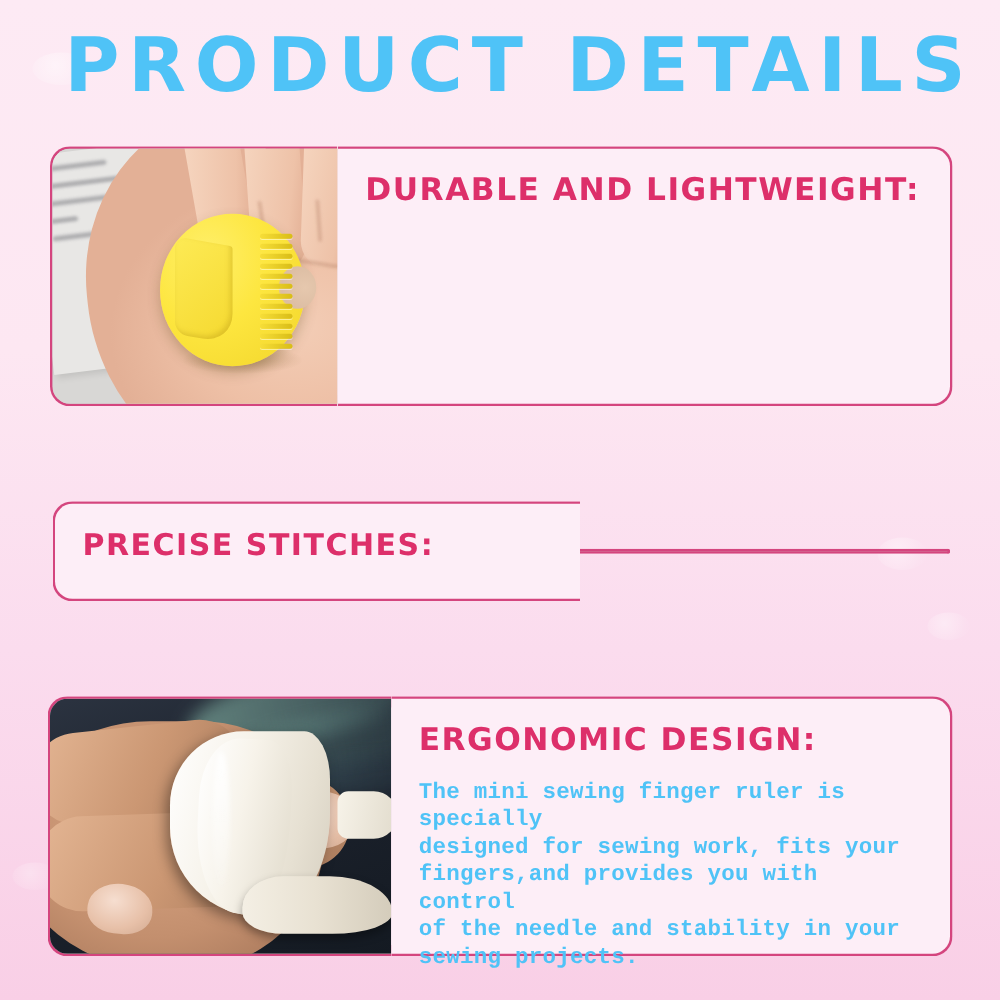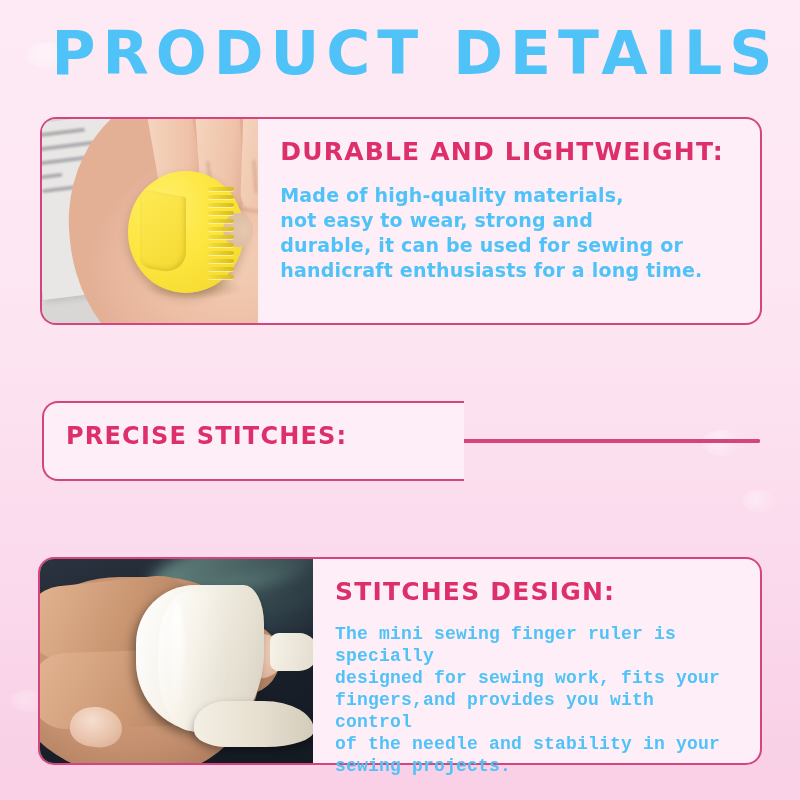--- a/index.html
+++ b/index.html
@@ -95,21 +95,21 @@
   .card-right { border-radius: 0 16px 16px 0; border-left: none; }
   .card-left  { border-radius: 16px 0 0 16px; border-right: none; }
 
   .card-heading {
     font-family: "DejaVu Sans", sans-serif;
     font-weight: bold;
     font-size: 25px;
     line-height: 30px;
     letter-spacing: 1.2px;
     color: #dd2f6a;
-    margin: 0 16px 16px 0;
+    margin: 0 4px 16px 0;
     white-space: nowrap;
   }
   .card-body {
     font-family: "DejaVu Sans", sans-serif;
     font-weight: bold;
     font-size: 19px;
     line-height: 25px;
     letter-spacing: 0.2px;
     color: #4fc3f7;
     margin: 0;
@@ -384,24 +384,20 @@
           <div class="tooth" style="top:64px;"></div>
           <div class="tooth" style="top:72px;"></div>
           <div class="tooth" style="top:80px;"></div>
           <div class="tooth" style="top:88px;"></div>
         </div>
       </div>
     </div>
 
     <div class="card card-right card-1">
       <p class="card-heading">DURABLE AND LIGHTWEIGHT:</p>
-      <p class="card-body">Made of high-quality materials,
-not easy to wear, strong and
-durable, it can be used for sewing or
-handicraft enthusiasts for a long time.</p>
     </div>
 
   </div>
 
   <div class="row row-2">
 
     <div class="card card-left card-2">
       <p class="card-heading">PRECISE STITCHES:</p>
     </div>
 
@@ -469,21 +465,21 @@
       <div class="p3-tool">
         <div class="p3-body"></div>
         <div class="p3-fin"></div>
         <div class="p3-shine"></div>
         <div class="p3-lip"></div>
         <div class="p3-tab"></div>
       </div>
     </div>
 
     <div class="card card-right card-3">
-      <p class="card-heading">STITCHES DESIGN:</p>
+      <p class="card-heading">ERGONOMIC DESIGN:</p>
       <p class="card-body">The mini sewing finger ruler is specially
 designed for sewing work, fits your
 fingers,and provides you with control
 of the needle and stability in your
 sewing projects.</p>
     </div>
 
   </div>
 
 </div>

